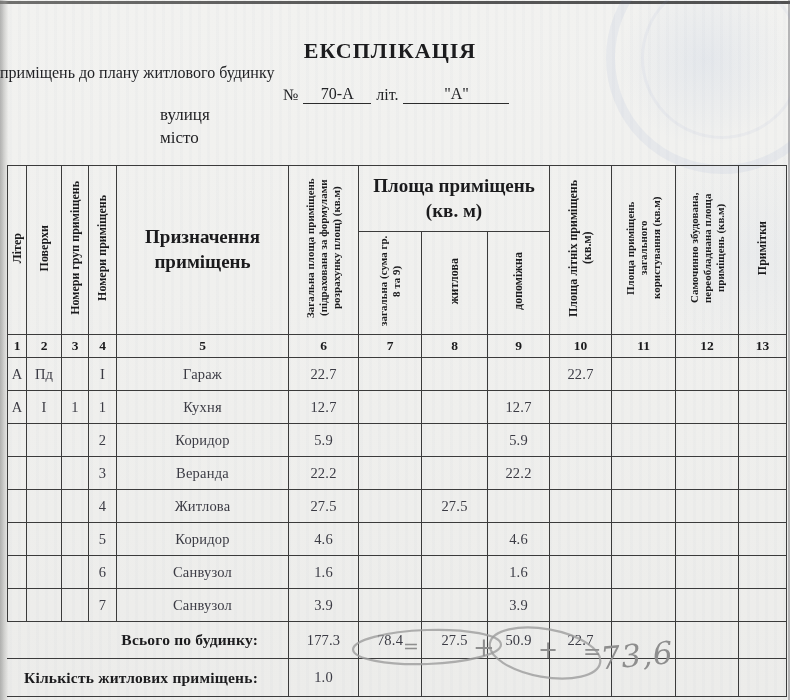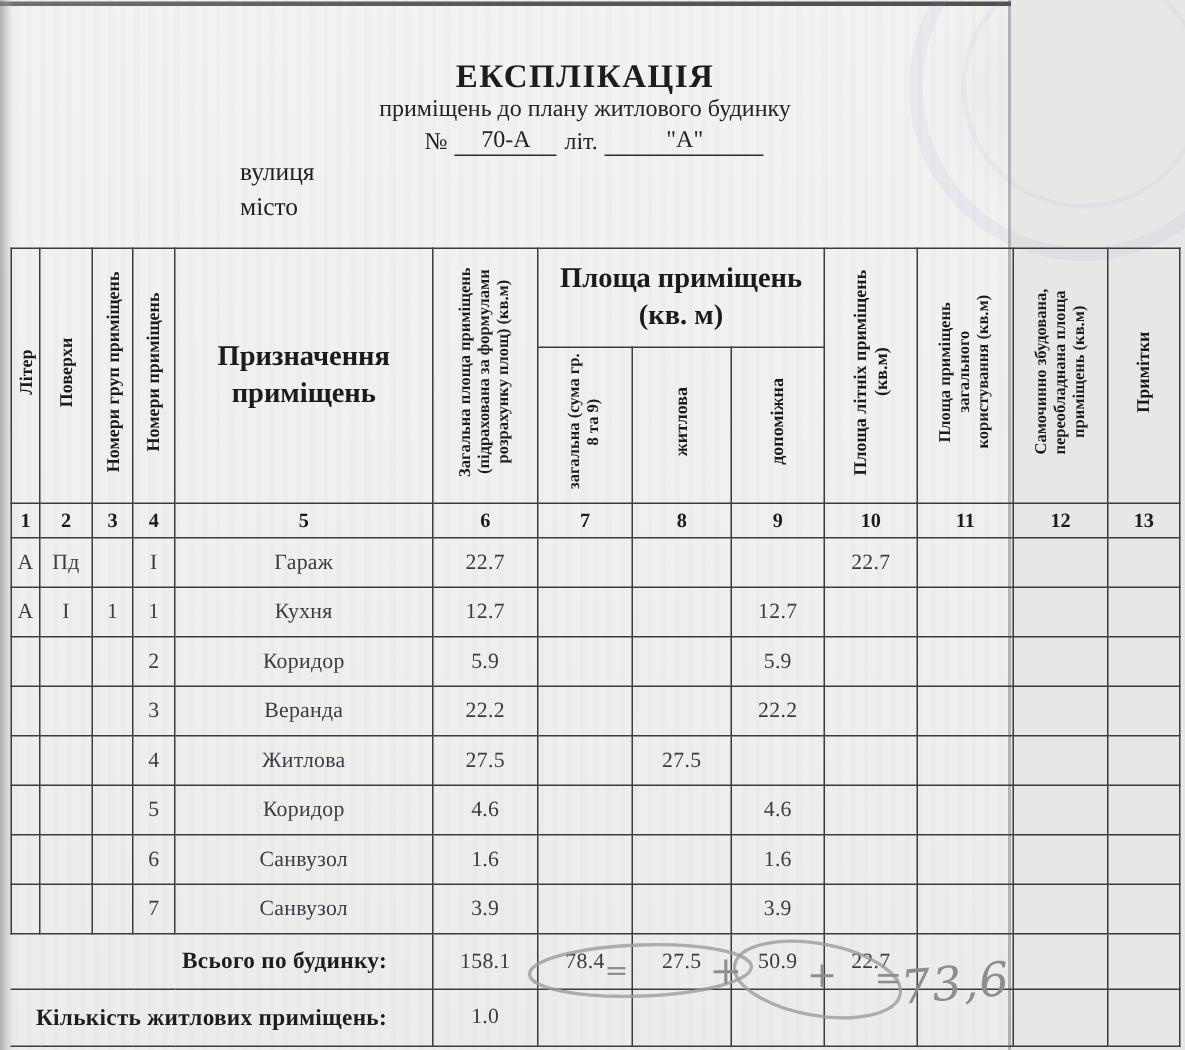--- a/index.html
+++ b/index.html
@@ -3,40 +3,40 @@
 <meta charset="utf-8">
 <style>
   * { margin:0; padding:0; box-sizing:border-box; }
   html,body { width:790px; height:700px; }
   body {
     font-family:"Liberation Serif", serif;
     background:#e7e7e5;
     overflow:hidden;
   }
   .page {
-    position:relative; width:674px; height:700px;
+    position:relative; width:790px; height:700px;
     background:
       radial-gradient(circle 120px at 705px 60px, rgba(148,170,212,.14), rgba(148,170,212,0) 72%),
       radial-gradient(circle 150px at 752px 255px, rgba(158,178,214,.08), rgba(158,178,214,0) 75%),
       repeating-linear-gradient(90deg, rgba(178,186,198,.06) 0 3px, rgba(0,0,0,0) 3px 9px),
       linear-gradient(180deg, #f2f2f0 0%, #efefed 60%, #ececea 100%);
   }
   .edge-top { position:absolute; top:1px; left:0; width:100%; height:3px;
     background:linear-gradient(90deg,#5a5a58,#3d3d3d 45%,#343434); opacity:.85; }
   .edge-left { position:absolute; top:0; left:0; width:9px; height:100%;
     background:linear-gradient(90deg, rgba(128,128,126,.55), rgba(168,168,166,.35) 55%, rgba(190,190,188,0)); }
   .edge-right { position:absolute; top:0; right:0; width:2px; height:100%; background:rgba(90,90,95,.4); }
   .stamp-ring { position:absolute; left:606px; top:-58px; width:232px; height:232px;
     border:9px solid rgba(134,158,205,.10); border-radius:50%; }
   .stamp-ring::after { content:""; position:absolute; inset:26px; border:3px solid rgba(134,158,205,.08); border-radius:50%; }
 
   
   .title { position:absolute; top:38px; left:0; width:780px; text-align:center;
     font-size:22px; font-weight:bold; letter-spacing:1px; color:#1c1c1e; }
-  .subtitle { position:absolute; top:64px; left:0; width:780px; text-align:center;
+  .subtitle { position:absolute; top:64px; left:0; width:780px; 
     font-size:16px; color:#222326; }
   .no-row { position:absolute; top:85px; left:283px; display:flex; align-items:flex-end;
     font-size:16px; color:#222326; }
   .no-row .u1 { width:68px; border-bottom:1.6px solid #2c2c2c; text-align:center; margin:0 5px; }
   .no-row .u2 { width:106px; border-bottom:1.6px solid #2c2c2c; text-align:center; margin-left:5px; }
   .addr-row { position:absolute; left:160px; width:434px; display:flex; align-items:flex-end;
     font-size:17px; color:#1f1f22; }
   .addr-row .lbl { padding-right:12px; }
   .addr-row .val { flex:1; text-align:center; border-bottom:1.7px solid #2c2c2c; line-height:1.15; }
   .street-row { top:105px;align-items:center; }
@@ -269,21 +269,21 @@
           <td>3.9</td>
           <td></td>
           <td></td>
           <td></td>
           <td></td>
         </tr>
       </tbody>
     <tbody>
       <tr class="frow1">
         <td colspan="5" class="flabel">Всього по будинку:</td>
-        <td class="fval">158.1</td>
+        <td class="fval">177.3</td>
         <td class="fval">78.4</td>
         <td class="fval">27.5</td>
         <td class="fval">50.9</td>
         <td class="fval">22.7</td>
         <td></td>
         <td></td>
         <td></td>
       </tr>
       <tr class="frow2">
         <td colspan="5" class="flabel">Кількість житлових приміщень:</td>

